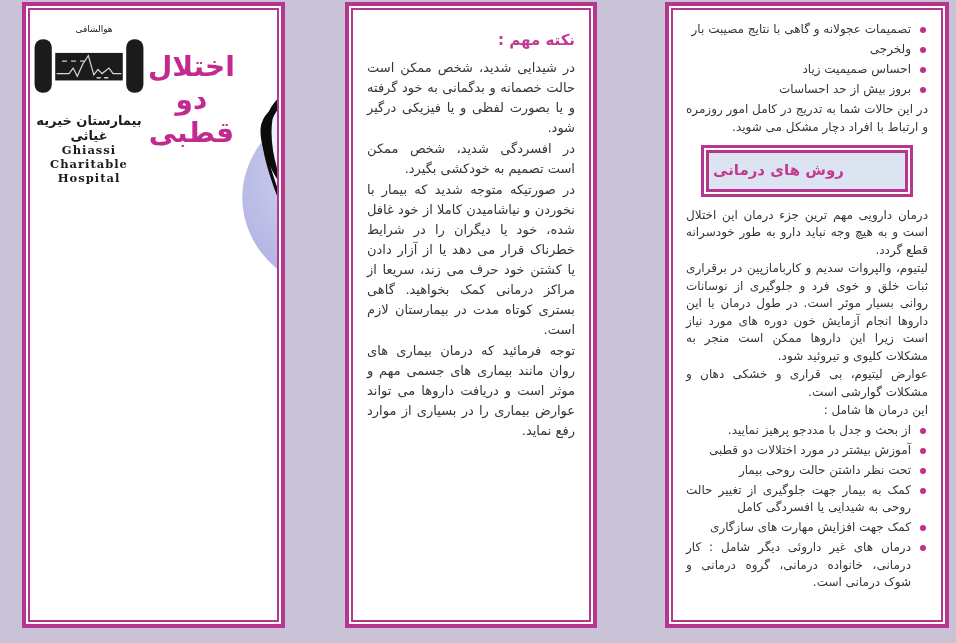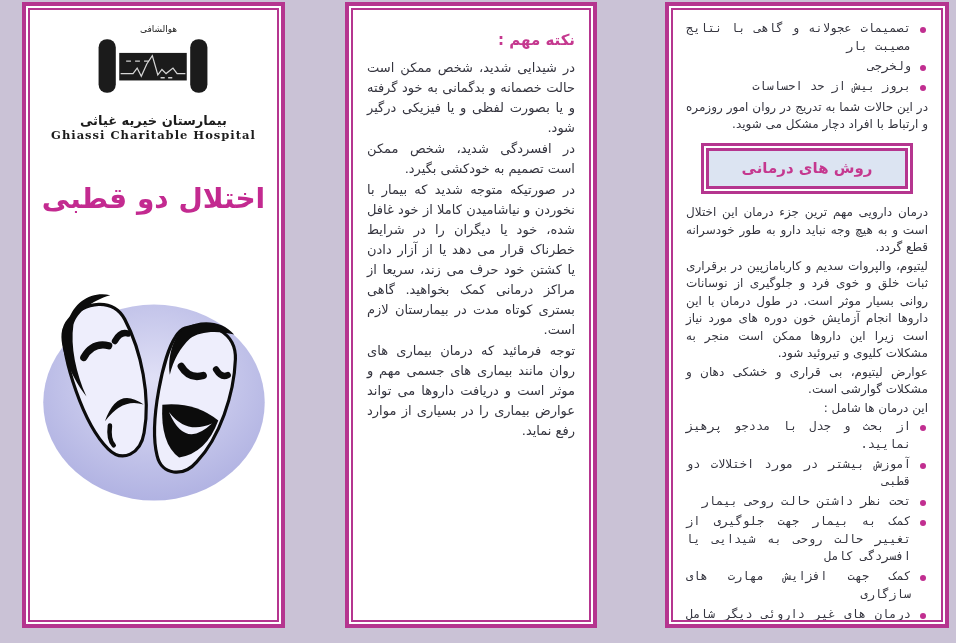--- a/index.html
+++ b/index.html
@@ -20,21 +20,21 @@
   .card-inner {
     position:absolute; inset:2px;
     border:2px solid #b5358f;
     overflow:hidden;
   }
   .card-left  { left:22px;  width:263px; }
   .card-mid   { left:345px; width:252px; }
   .card-right { left:665px; width:284px; }
 
   
-  .left-content { height:100%; display:flex; flex-direction:column; align-items:center; }
+  .left-content { height:100%; display:flex; flex-direction:row; align-items:flex-start; }
   .logo-block { margin-top:14px; text-align:center; }
   .logo-bismillah { font-size:9px; color:#222; margin-bottom:1px; padding-left:10px; }
   .logo-emblem { display:block; margin:0 auto; }
   .logo-name-fa { font-size:13px; font-weight:bold; color:#1c1c1c; margin-top:16px; letter-spacing:1px; }
   .logo-name-en { font-size:11.5px; font-weight:bold; color:#1c1c1c; font-family:"DejaVu Serif", serif; letter-spacing:1px; }
   .brochure-title {
     margin-top:40px;
     font-size:28px; font-weight:bold;
     color:#c32a90;
     text-align:center;
@@ -49,21 +49,21 @@
     margin-bottom:8px;
   }
   p.body-text { text-align:justify; }
 
   
   .mid-content { padding:20px 14px 10px 14px; font-size:13px; line-height:20px; }
   .mid-content p { margin-bottom:1px; }
 
   
   .right-content { padding:11px 13px 8px 13px; font-size:12px; line-height:17.5px; }
-  ul.dot-list { list-style:none;font-family:Liberation Mono, monospace; }
+  ul.dot-list { list-style:none; }
   ul.dot-list li {
     position:relative;
     padding-right:17px;
     margin-bottom:2.5px;
     text-align:justify;
   }
   ul.dot-list li::before {
     content:"";
     position:absolute; right:2px; top:6px;
     width:6px; height:6px; border-radius:50%;
@@ -72,21 +72,21 @@
   .treat-box {
     width:212px;
     margin:9px auto 10px auto;
     border:3px solid #b5358f;
     padding:2px;
     background:#ffffff;
   }
   .treat-box-inner {
     border:3px solid #b5358f;
     background:#dce4f2;
-    text-align:center;
+    text-align:left;
     padding:9px 4px;
     font-size:15px; font-weight:bold;
     color:#c5388f;
   }
   .right-content p { margin-bottom:1px; }
   .list-intro { text-align:right; margin-bottom:2px; }
 </style>
 </head>
 <body>
 
@@ -157,23 +157,24 @@
     </div>
   </div>
 </div>
 
 <div class="card card-right">
   <div class="card-inner">
     <div class="right-content rtl">
       <ul class="dot-list">
         <li>تصمیمات عجولانه و گاهی با نتایج مصیبت بار</li>
         <li>ولخرجی</li>
+        <li>احساس صمیمیت زیاد</li>
         <li>بروز بیش از حد احساسات</li>
       </ul>
-      <p class="body-text">در این حالات شما به تدریج در روان امور روزمره و ارتباط با افراد دچار مشکل می شوید.</p>
+      <p class="body-text">در این حالات شما به تدریج در کامل امور روزمره و ارتباط با افراد دچار مشکل می شوید.</p>
 
       <div class="treat-box">
         <div class="treat-box-inner">روش های درمانی</div>
       </div>
 
       <p class="body-text">درمان دارویی مهم ترین جزء درمان این اختلال است و به هیچ وجه نباید دارو به طور خودسرانه قطع گردد.</p>
       <p class="body-text">لیتیوم، والپروات سدیم و کاربامازپین در برقراری ثبات خلق و خوی فرد و جلوگیری از نوسانات روانی بسیار موثر است. در طول درمان با این داروها انجام آزمایش خون دوره های مورد نیاز است زیرا این داروها ممکن است منجر به مشکلات کلیوی و تیروئید شود.</p>
       <p class="body-text">عوارض لیتیوم، بی قراری و خشکی دهان و مشکلات گوارشی است.</p>
 
       <div class="list-intro">این درمان ها شامل :</div>

